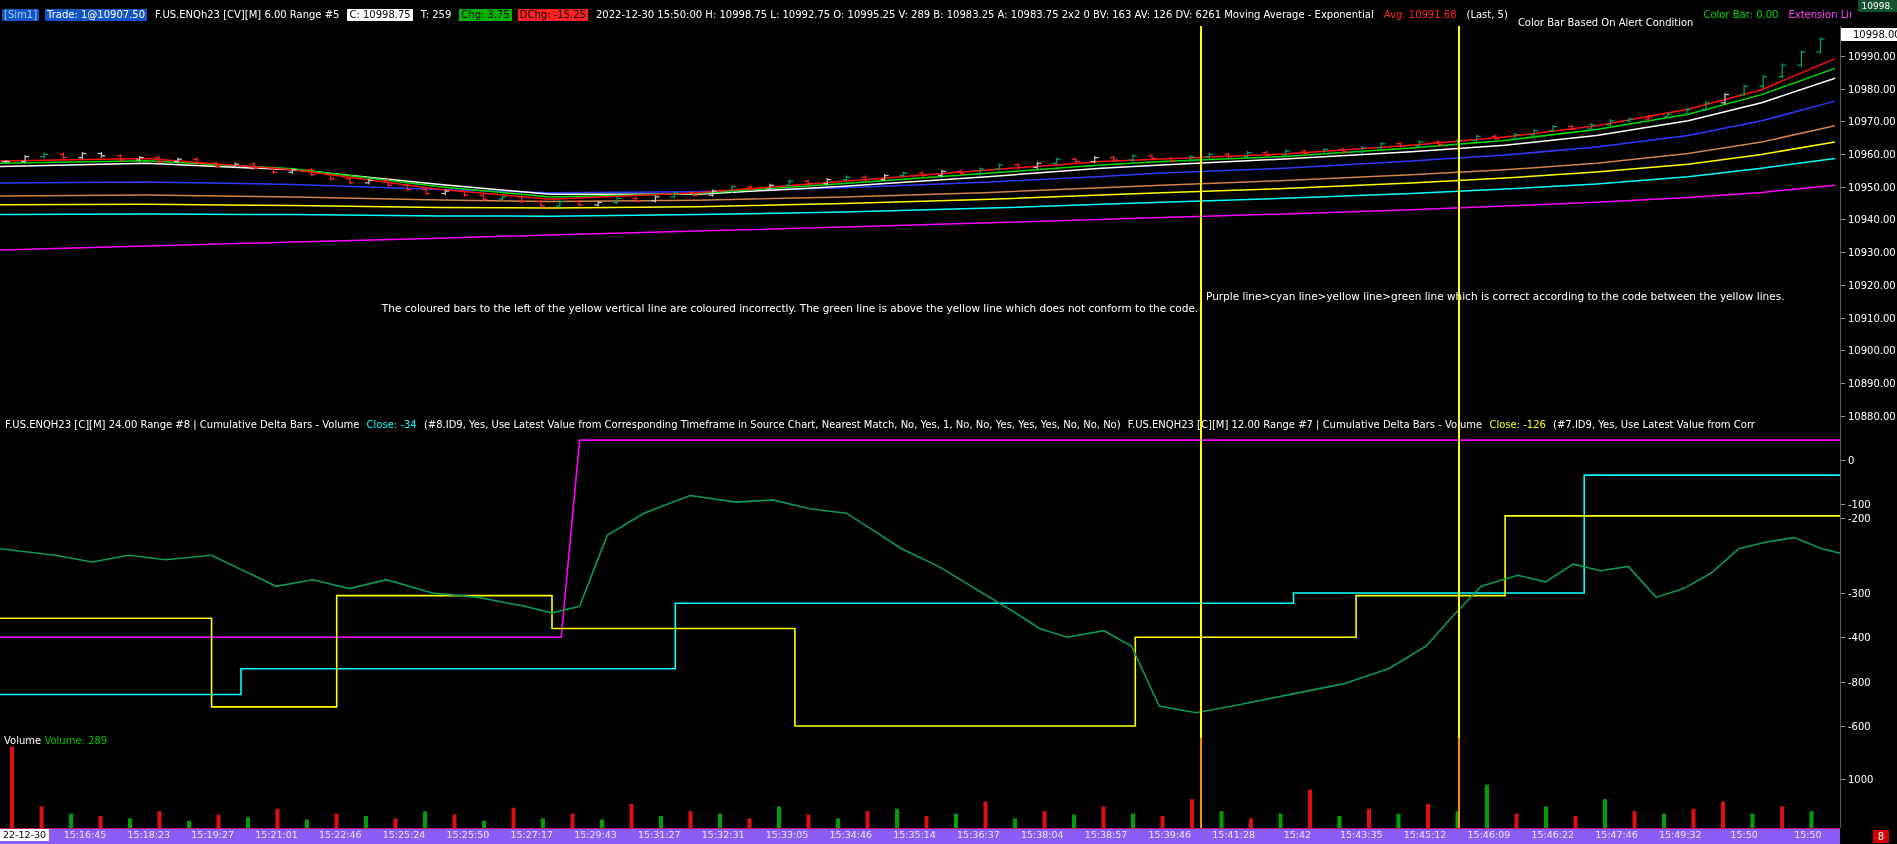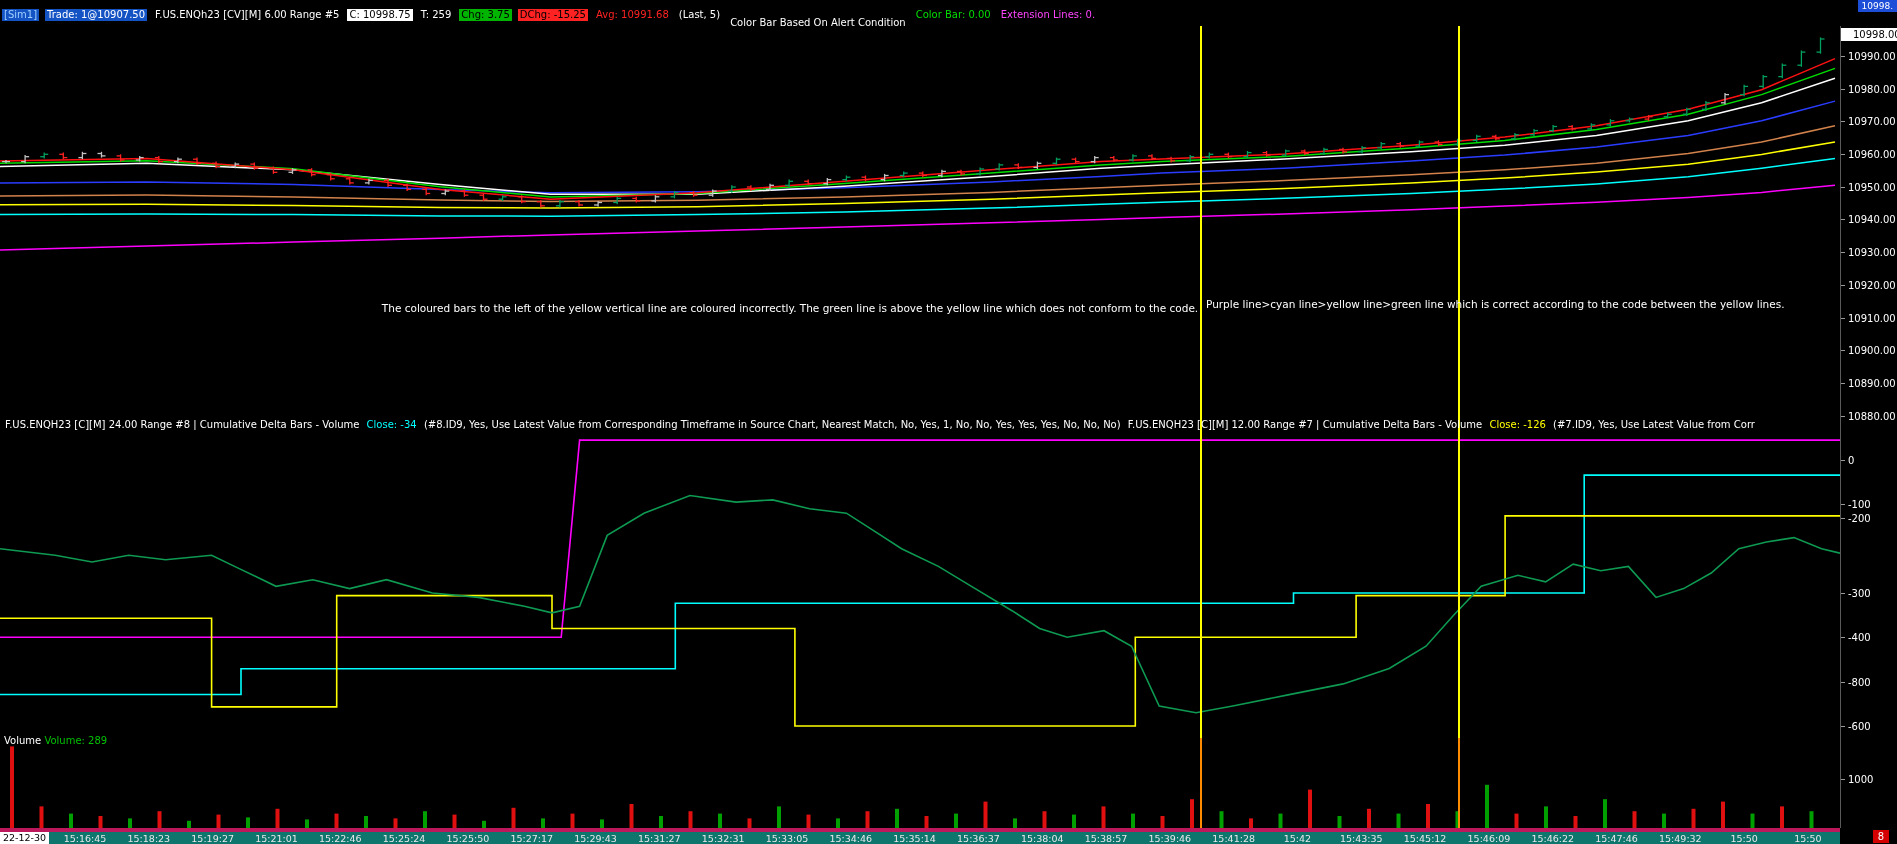--- a/index.html
+++ b/index.html
@@ -5,34 +5,34 @@
   *{box-sizing:border-box;margin:0;padding:0}
   html,body{width:1897px;height:844px;background:#000;overflow:hidden;
     font-family:"DejaVu Sans",sans-serif;color:#fff;position:relative}
   
   #hdr{position:absolute;top:0;left:0;width:1897px;height:26px;background:#000;z-index:4}
   .hrow{position:absolute;left:2px;display:flex;gap:6px;align-items:center;white-space:nowrap;
     font-size:10px;line-height:12px;width:1850px;overflow:hidden}
   #hrow1{top:1px}
   #hrow2{top:13px}
   .hseg{padding:0 2px}
-  #top-right-price{position:absolute;right:0;top:0;height:12px;line-height:12px;background:#1d4ed8;
+  #top-right-price{position:absolute;right:0;top:0;height:12px;line-height:12px;background:#14532d;
     color:#fff;font-size:9px;padding:0 4px;z-index:6}
   
   #chart-wrap{position:absolute;left:0;top:26px;width:1840px;height:802px}
   
   #price-scale{position:absolute;left:1840px;top:26px;width:57px;height:802px;
     border-left:1px solid #5a5a5a;font-size:10px;color:#fff;background:#000}
   .scale-label{position:absolute;left:7px;line-height:11px}
   .scale-label::before{content:"";position:absolute;left:-7px;top:5px;width:4px;height:1px;background:#999}
   #last-price{position:absolute;left:0;top:2px;background:#fff;color:#000;font-size:10px;
     line-height:13px;padding:0 12px}
   
   #time-axis{position:absolute;top:828px;left:0;width:1840px;height:16px;display:flex;
-    align-items:flex-end;border-top:4px solid #be185d;background:#0f766e;font-size:9.5px}
+    align-items:flex-start;border-top:1px solid #be185d;background:#8b5cf6;font-size:9.5px}
   #date-chip{background:#fff;color:#000;padding:0 3px;margin-right:4px;line-height:12px}
   #time-labels{flex:1;display:flex}
   .time-label{flex:1;text-align:center;color:#e8e8e8;white-space:nowrap;overflow:hidden}
   #countdown{position:absolute;right:8px;top:830px;height:13px;line-height:13px;background:#d40000;
     color:#fff;font-size:10px;padding:0 5px;z-index:6}
   
   .annotation{position:absolute;font-size:10.5px;color:#fff;z-index:3;white-space:nowrap}
   #annot-left{left:370px;top:302px;width:840px;text-align:center;white-space:normal}
   #subgraph-header{position:absolute;top:419px;left:3px;width:1834px;white-space:nowrap;
     overflow:hidden;font-size:10px;z-index:3}
@@ -43,20 +43,21 @@
 
 <div id="hdr">
   <div class="hrow" id="hrow1">
       <span class="hseg" style="color: rgb(159, 208, 255); background: rgb(20, 83, 196);">[Sim1]</span>
       <span class="hseg" style="color: rgb(255, 255, 255); background: rgb(20, 83, 196);">Trade: 1@10907.50</span>
       <span class="hseg" style="color: rgb(255, 255, 255);">F.US.ENQh23 [CV][M]  6.00 Range  #5</span>
       <span class="hseg" style="color: rgb(0, 0, 0); background: rgb(255, 255, 255);">C: 10998.75</span>
       <span class="hseg" style="color: rgb(255, 255, 255);">T: 259</span>
       <span class="hseg" style="color: rgb(0, 0, 0); background: rgb(0, 180, 0);">Chg: 3.75</span>
       <span class="hseg" style="color: rgb(0, 0, 0); background: rgb(255, 34, 34);">DChg: -15.25</span>
+      <span class="hseg" style="color: rgb(255, 255, 255);">2022-12-30 15:50:00  H: 10998.75 L: 10992.75 O: 10995.25 V: 289 B: 10983.25 A: 10983.75 2x2 0 BV: 163 AV: 126 DV: 6261  Moving Average - Exponential</span>
       <span class="hseg" style="color: rgb(255, 34, 34);">Avg: 10991.68</span>
       <span class="hseg" style="color: rgb(255, 255, 255);">(Last, 5)</span>
       <span class="hseg" style="color: rgb(255, 255, 255); margin-top: 16px;">Color Bar Based On Alert Condition</span>
       <span class="hseg" style="color: rgb(0, 221, 0);">Color Bar: 0.00</span>
       <span class="hseg" style="color: rgb(255, 68, 255);">Extension Lines: 0.</span>
     </div>
 </div>
 <div id="top-right-price">10998.</div>
 
 <div id="chart-wrap">
@@ -424,21 +425,21 @@
       <rect x="1780.0" y="780.4" width="4" height="21.6" fill="#e01010"></rect>
       <rect x="1809.5" y="785.2" width="4" height="16.8" fill="#00a000"></rect>
       <line x1="1201" y1="0" x2="1201" y2="712" stroke="#ffff00" stroke-width="2"></line>
       <line x1="1201" y1="712" x2="1201" y2="802" stroke="#ff8c00" stroke-width="2"></line>
       <line x1="1459" y1="0" x2="1459" y2="712" stroke="#ffff00" stroke-width="2"></line>
       <line x1="1459" y1="712" x2="1459" y2="802" stroke="#ff8c00" stroke-width="2"></line>
     </svg>
 </div>
 
 <div class="annotation" id="annot-left">The coloured bars to the left of the yellow vertical line are coloured incorrectly. The green line is above the yellow line which does not conform to the code.</div>
-<div class="annotation" id="annot-right" style="left:1206px;top:298px">Purple line&gt;cyan line&gt;yellow line&gt;green line which is correct according to the code between the yellow lines.</div>
+<div class="annotation" id="annot-right" style="left:1206px;top:290px">Purple line&gt;cyan line&gt;yellow line&gt;green line which is correct according to the code between the yellow lines.</div>
 
 <div id="subgraph-header"><span class="hseg" style="color: rgb(255, 255, 255);">F.US.ENQH23 [C][M]  24.00 Range  #8 | Cumulative Delta Bars - Volume  </span><span class="hseg" style="color: rgb(0, 255, 255);">Close: -34</span><span class="hseg" style="color: rgb(255, 255, 255);">   (#8.ID9, Yes, Use Latest Value from Corresponding Timeframe in Source Chart, Nearest Match, No, Yes, 1, No, No, Yes, Yes, Yes, No, No, No)   </span><span class="hseg" style="color: rgb(255, 255, 255);">F.US.ENQH23 [C][M]  12.00 Range  #7 | Cumulative Delta Bars - Volume  </span><span class="hseg" style="color: rgb(255, 255, 0);">Close: -126</span><span class="hseg" style="color: rgb(255, 255, 255);">   (#7.ID9, Yes, Use Latest Value from Corr</span></div>
 
 <div id="volume-header">
   <span style="color:#ffffff">Volume </span>
   <span style="color:#00c000">Volume: 289</span>
 </div>
 
 <div id="price-scale">
   <div id="last-price">10998.00</div>

